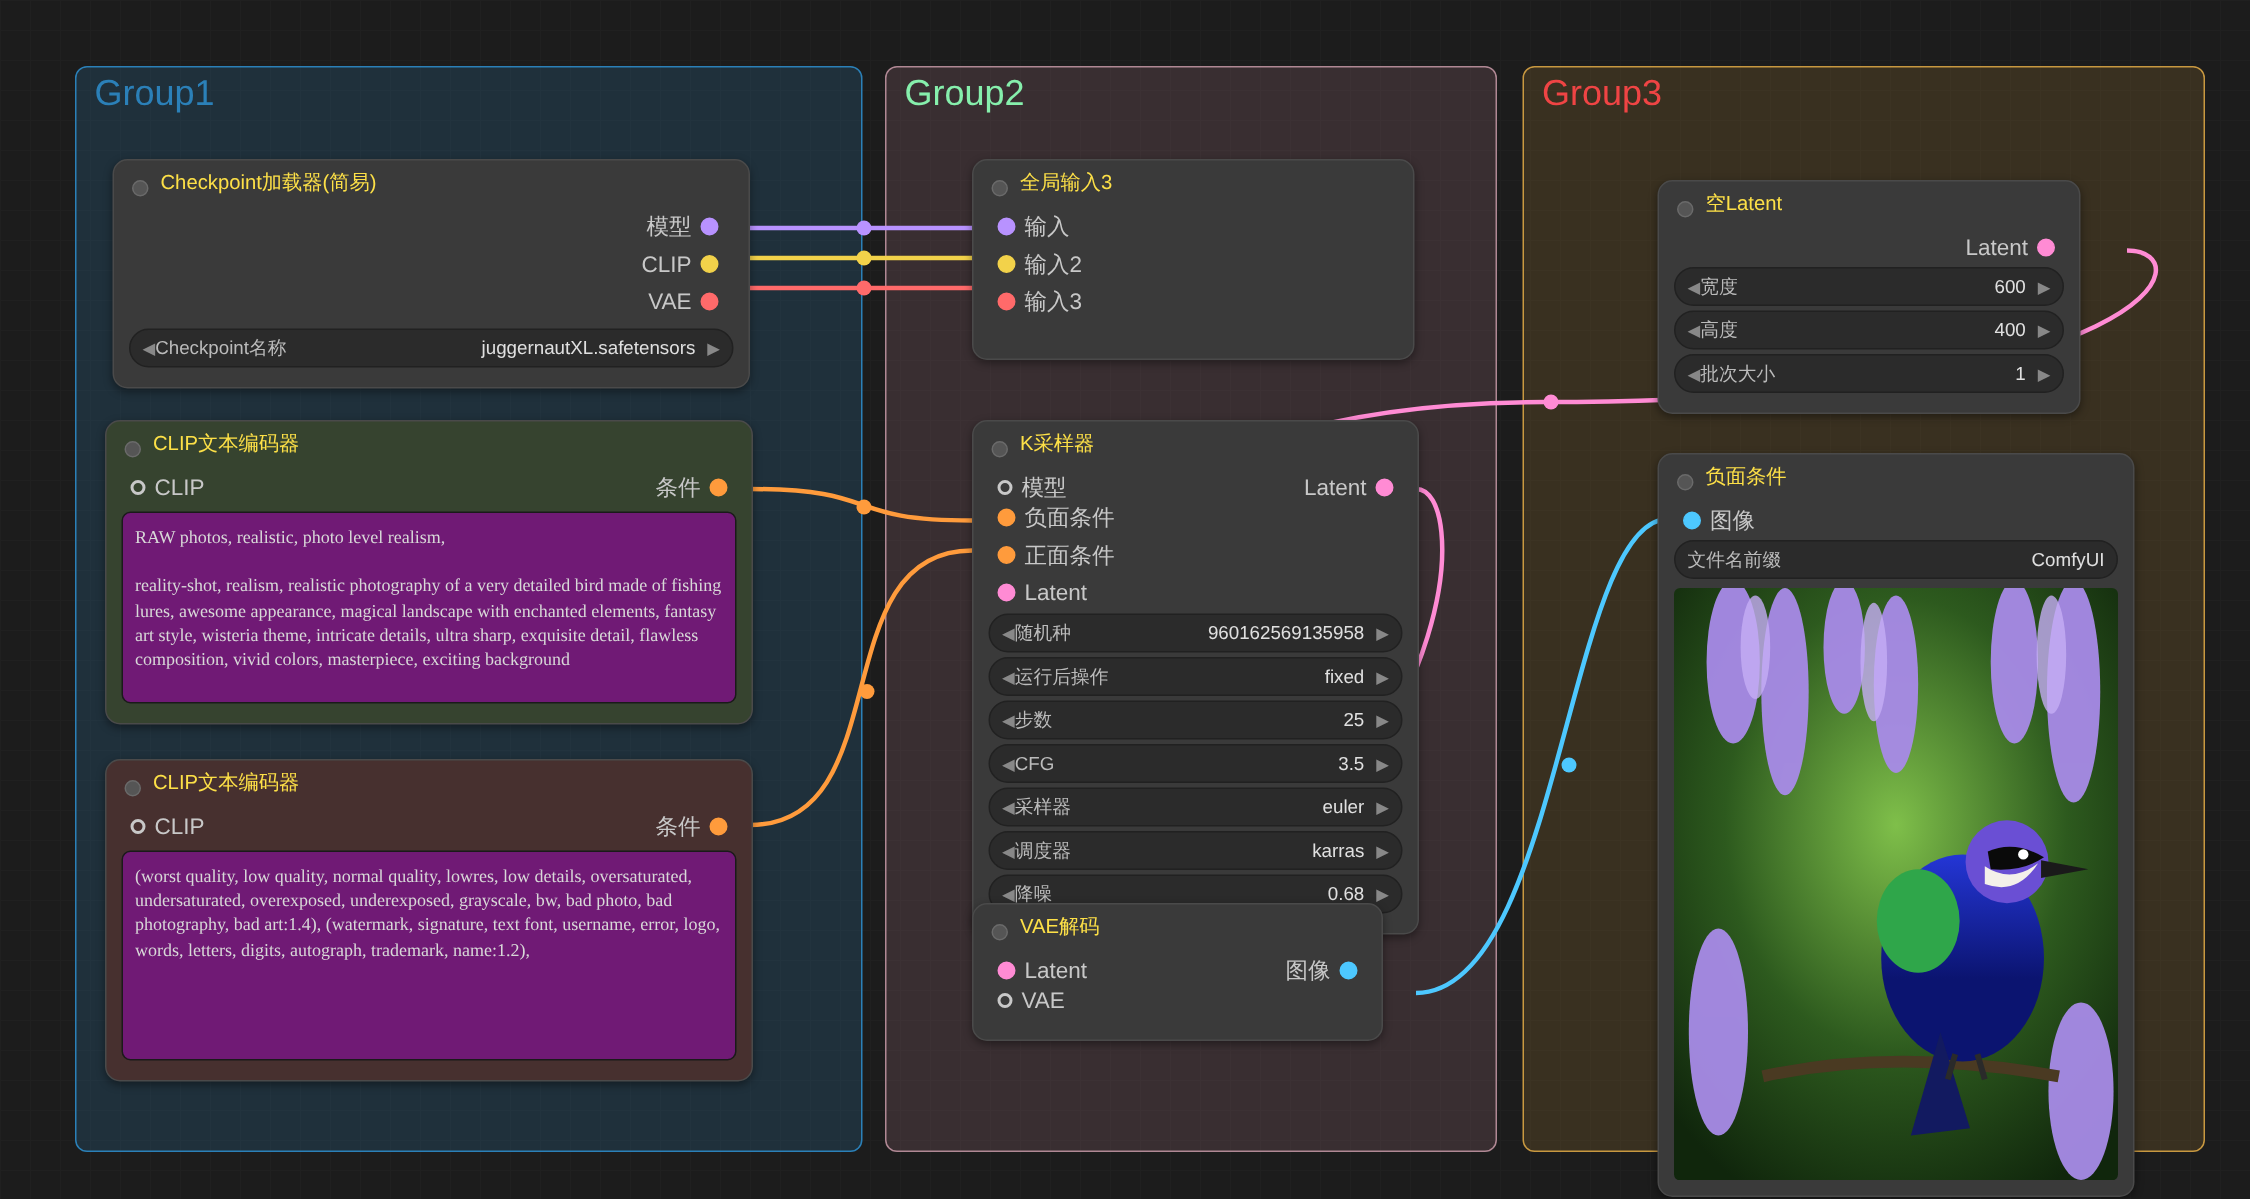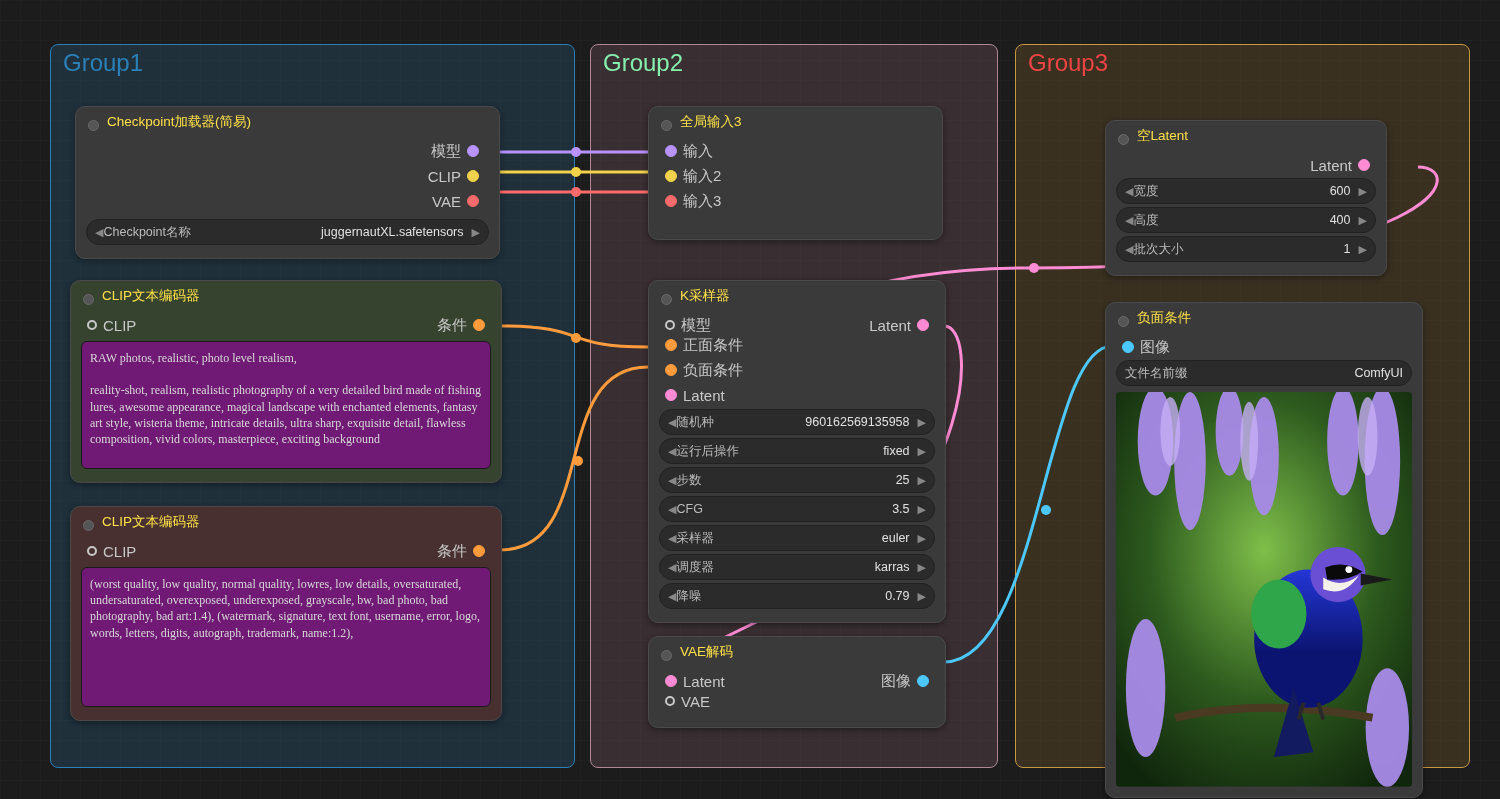--- a/index.html
+++ b/index.html
@@ -264,25 +264,25 @@
           <span>模型</span>
         </div>
       <div class="port-row right">
         <span>Latent</span>
         <span class="port-dot c-latent"></span>
         </div>
     </div>
     <div class="ports">
       <div class="port-row">
         <span class="port-dot c-cond"></span>
+          <span>负面条件</span>
+        </div>
+      <div class="port-row">
+        <span class="port-dot c-cond"></span>
           <span>正面条件</span>
-        </div>
-      <div class="port-row">
-        <span class="port-dot c-cond"></span>
-          <span>负面条件</span>
         </div>
       <div class="port-row">
         <span class="port-dot c-latent"></span>
           <span>Latent</span>
         </div>
     </div>
     <div id="ksampler-widgets" style="margin-top:4px;">
         <div class="widget">
           <span class="arrow">◀</span>
           <span class="label">随机种</span>
@@ -322,28 +322,28 @@
           <span class="arrow">◀</span>
           <span class="label">调度器</span>
           <span style="flex:1"></span>
           <span class="value">karras</span>
           <span class="arrow" style="margin-left:8px;">▶</span>
         </div>
         <div class="widget">
           <span class="arrow">◀</span>
           <span class="label">降噪</span>
           <span style="flex:1"></span>
-          <span class="value">0.79</span>
+          <span class="value">0.68</span>
           <span class="arrow" style="margin-left:8px;">▶</span>
         </div>
       </div>
   </div>
 </div>
 
-<div class="node" style="left:648px;top:636px;width:298px;">
+<div class="node" style="left:648px;top:602px;width:274px;">
   <div class="title">
       <span class="dot"></span>
     <span>VAE解码</span>
     </div>
   <div class="body">
     <div style="display:flex;justify-content:space-between;">
       <div class="port-row">
         <span class="port-dot c-latent"></span>
           <span>Latent</span>
         </div>

